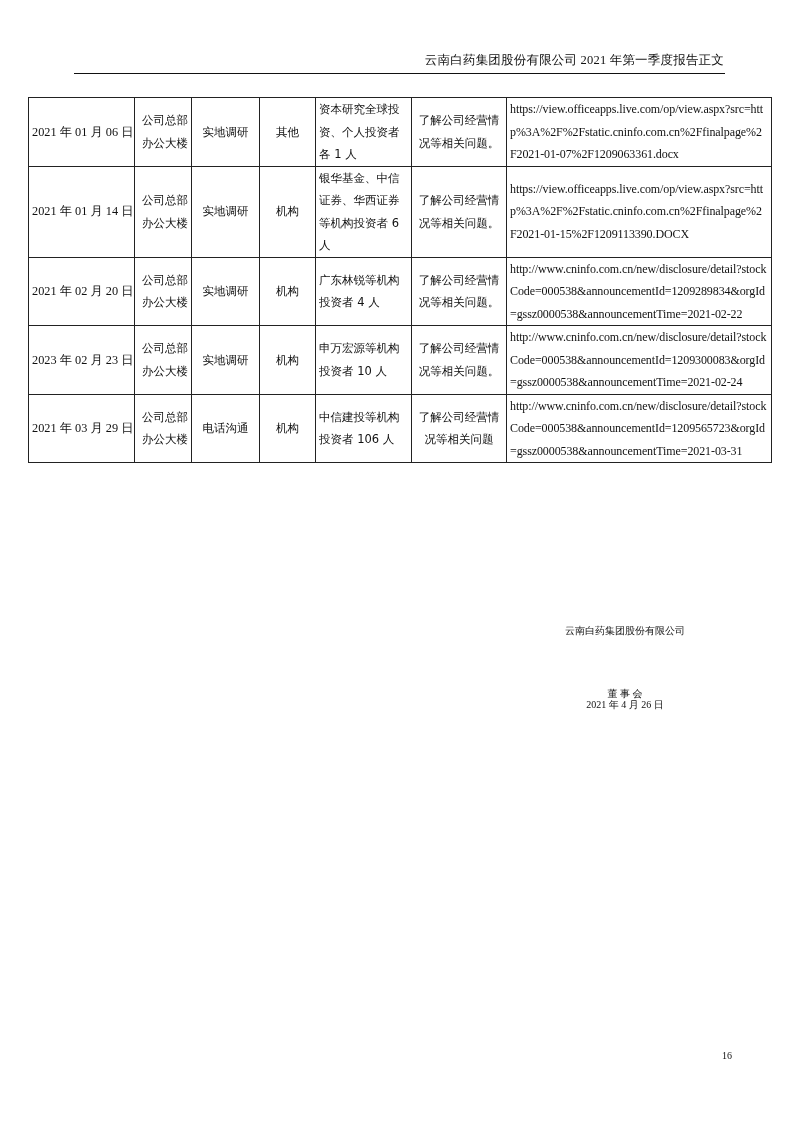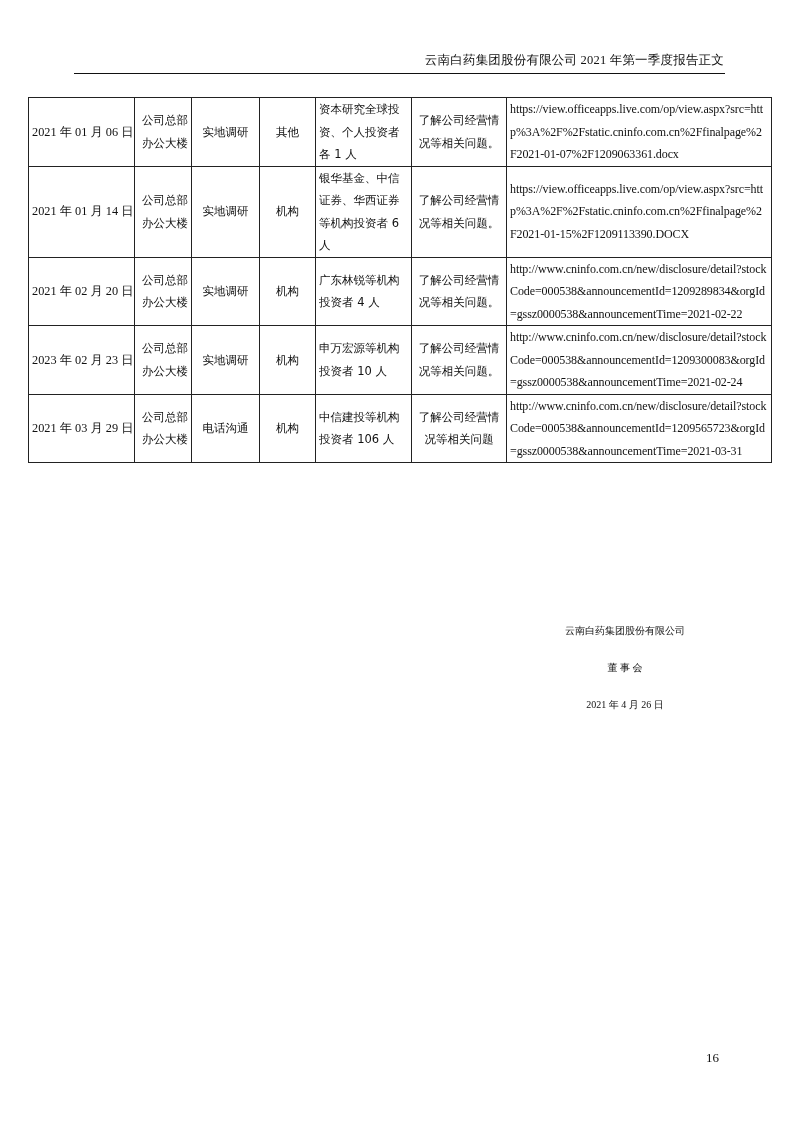--- a/index.html
+++ b/index.html
@@ -18,21 +18,21 @@
   .c-way { width:61px; text-align:center; }
   .c-type { width:49px; text-align:center; }
   .c-obj { width:89px; text-align:left;margin-left:20px; }
   .c-topic { width:88px; text-align:center; }
   .c-link { text-align:left; font-size:12px; letter-spacing:-0.1px; }
   .cjk { font-family:"DejaVu Sans",sans-serif; font-size:11.5px; }
   tr.cont td { height:22px; }
   tr.r3 td { height:67px; }
   tr.r2 td { height:67px; }
   .sig { position:absolute; left:500px; width:250px; text-align:center; font-size:10px; }
-  .page-no { position:absolute; left:706px; top:1050px; font-size:13px;font-family:Liberation Serif, serif; }
+  .page-no { position:absolute; left:722px; top:1050px; font-size:10px;font-family:Liberation Serif, serif; }
 </style>
 </head>
 <body>
 
 <div class="header-title">云南白药集团股份有限公司 2021 年第一季度报告正文</div>
 <div class="header-rule"></div>
 
 <table class="log">
   <tbody>
   <tr class="r3">
@@ -77,16 +77,16 @@
     <td class="c-way cjk">电话沟通</td>
     <td class="c-type cjk">机构</td>
     <td class="c-obj cjk">中信建投等机构投资者 106 人</td>
     <td class="c-topic cjk">了解公司经营情况等相关问题</td>
     <td class="c-link">http://www.cninfo.com.cn/new/disclosure/detail?stockCode=000538&amp;announcementId=1209565723&amp;orgId=gssz0000538&amp;announcementTime=2021-03-31</td>
   </tr>
 </tbody>
   </table>
 
 <div class="sig" style="top:624px;">云南白药集团股份有限公司</div>
-<div class="sig" style="top:661px;">董 事 会</div>
+<div class="sig" style="top:687px;">董 事 会</div>
 <div class="sig" style="top:698px;">2021 年 4 月 26 日</div>
 
 <div class="page-no">16</div>
 
 </body></html>

